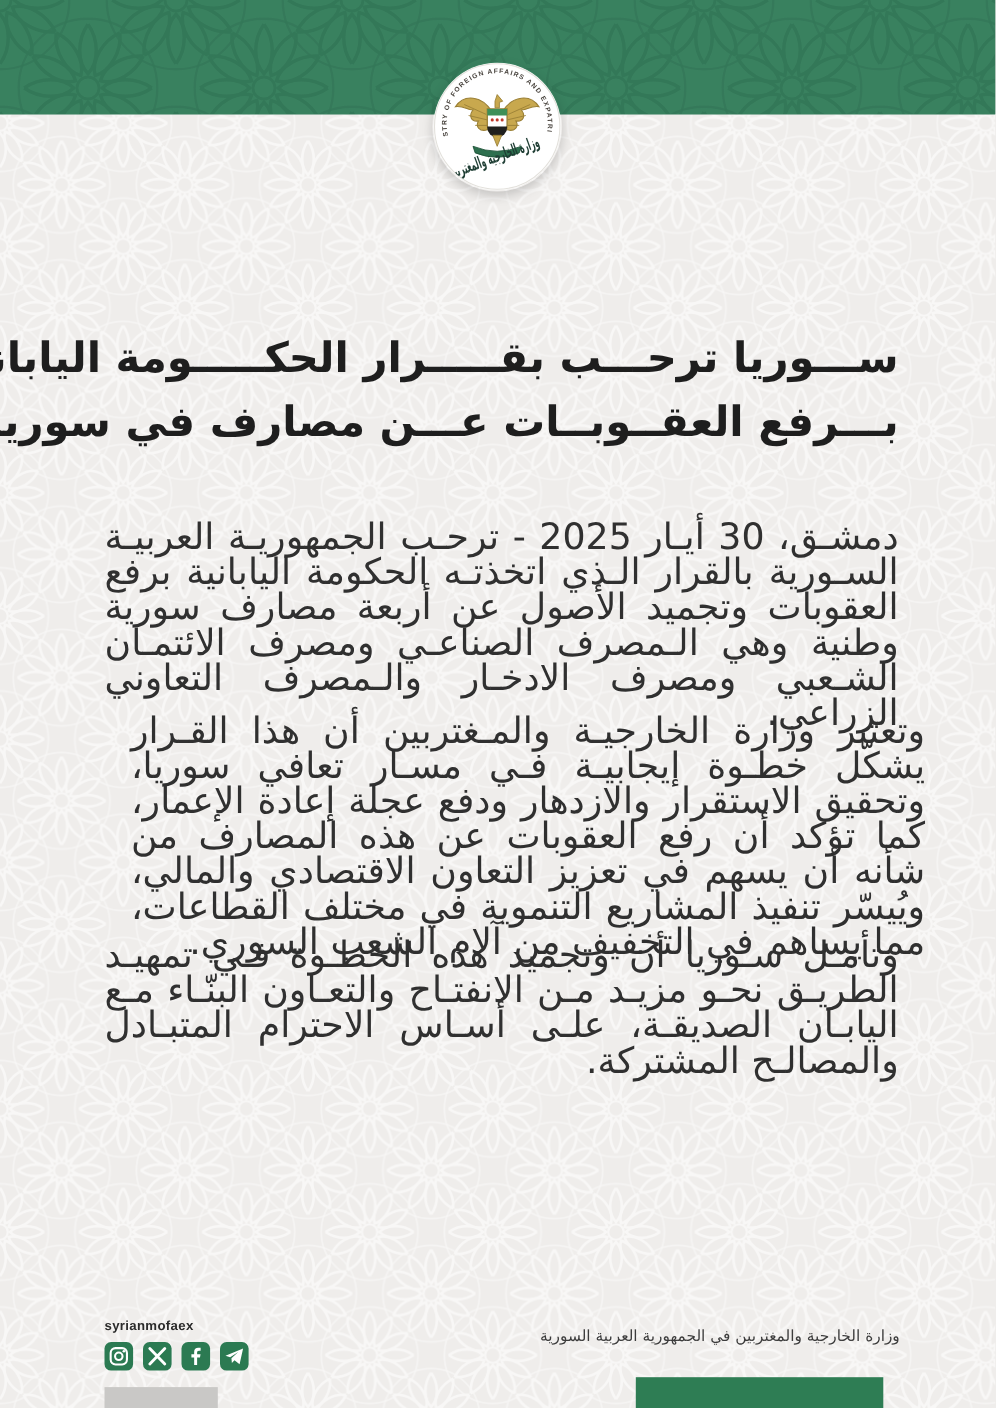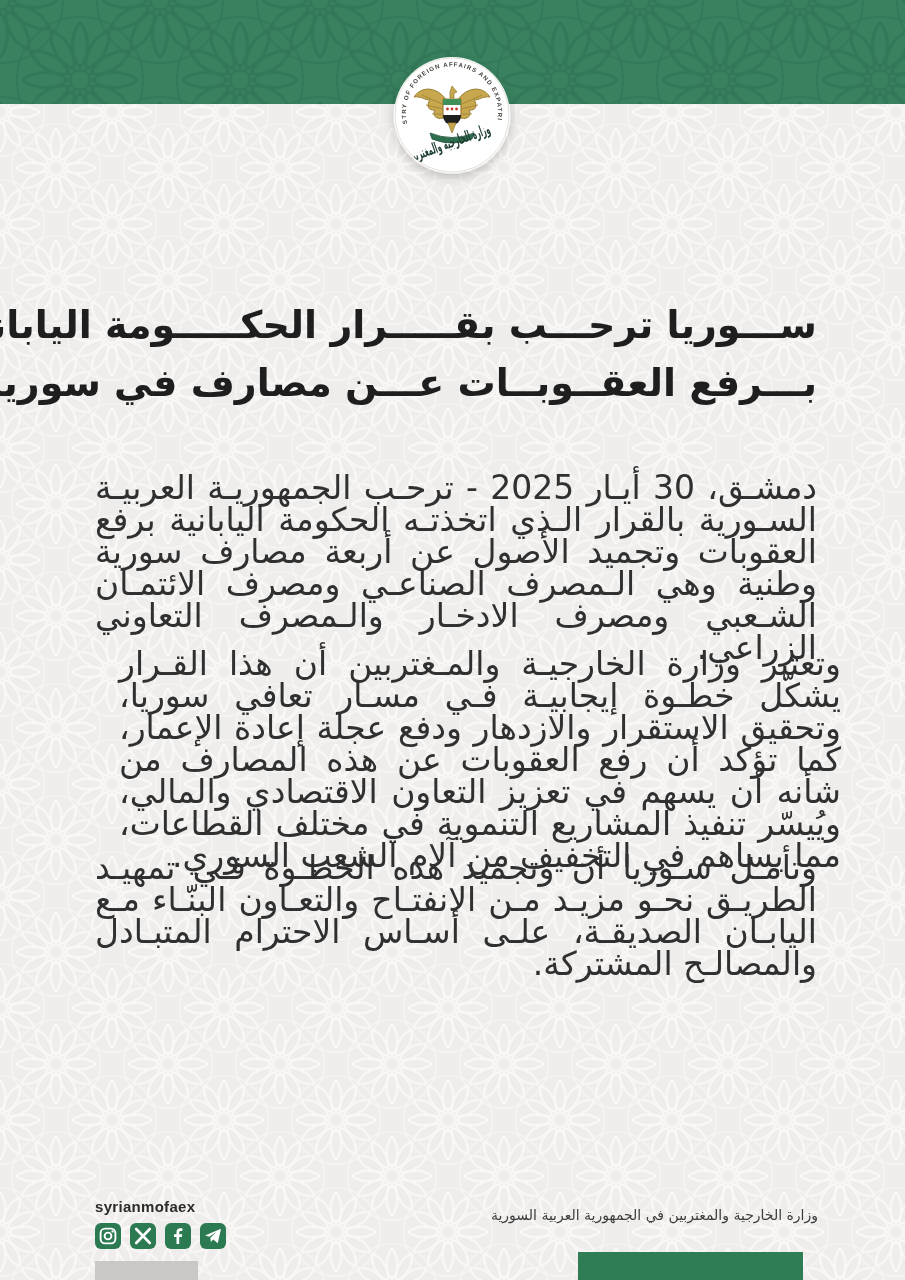--- a/index.html
+++ b/index.html
@@ -30,21 +30,21 @@
   .para{
     font-size:33px;line-height:32px;text-align:justify;text-align-last:right;
     color:#303030;margin:0;
   }
   .p1{top:472px;} .p2{top:648px;margin-left:24px;} .p3{top:852px;}
   .footer-left{
     position:absolute;left:95px;top:1198px;z-index:2;
   }
   .handle{
     font-family:"Liberation Sans",sans-serif;
-    font-size:15px;font-weight:600;color:#2b2b2b;letter-spacing:.3px;
+    font-size:12px;font-weight:600;color:#2b2b2b;letter-spacing:.3px;
   }
   .social-row{display:flex;gap:9px;margin-top:8px;}
   .social-btn{
     width:26px;height:26px;border-radius:6px;background:#2b7a52;
     display:flex;align-items:center;justify-content:center;cursor:pointer;
   }
   .footer-right{
     position:absolute;right:87px;top:1200px;z-index:2;
     direction:rtl;text-align:right;color:#3c3c3c;font-size:14px;line-height:30px;
     white-space:nowrap;

